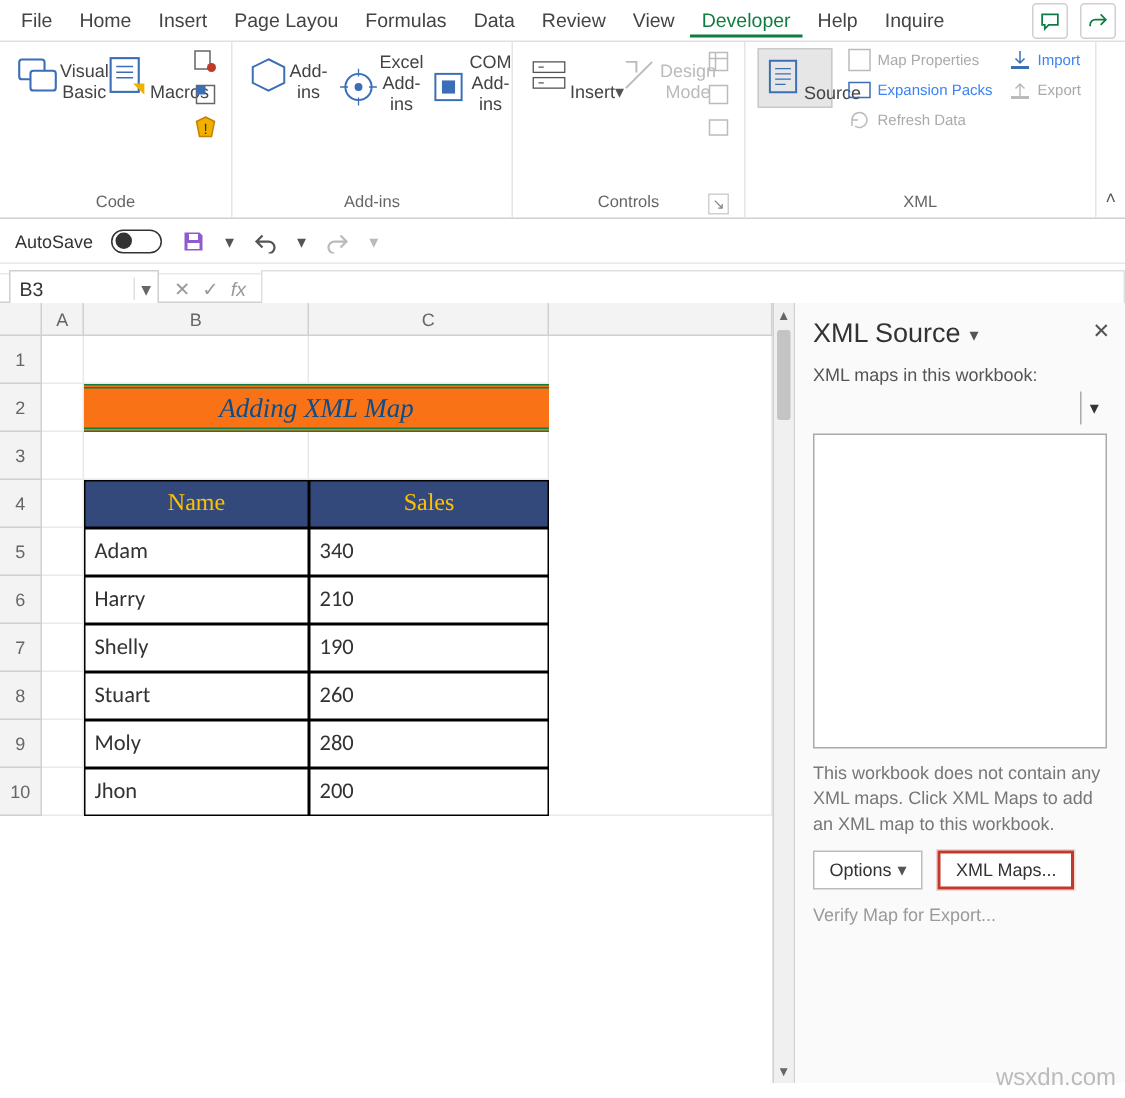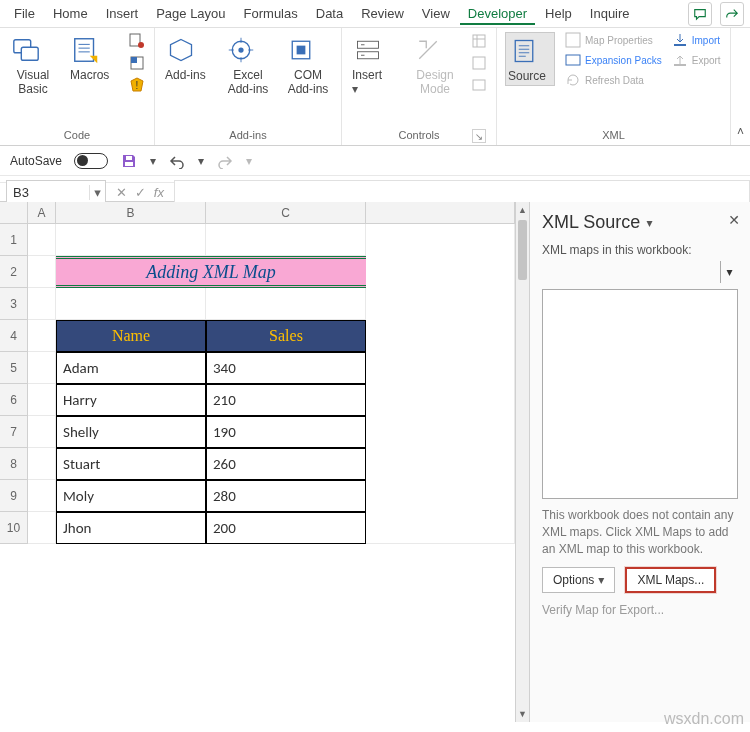--- a/index.html
+++ b/index.html
@@ -71,22 +71,22 @@
   .launcher {
     position: absolute;
     right: 2px; bottom: 2px;
     width: 14px; height: 14px;
     font-size: 10px; color: #888;
     border: 1px solid #d0d0d0;
     display: flex; align-items: center; justify-content: center;
   }
   .big-btn {
     display: flex;
-    flex-direction: column;
-    align-items: flex-start;
+    flex-direction: row;
+    align-items: flex-end;
     width: 50px;
     cursor: pointer;
     padding: 2px;
     text-align: center;
     font-size: 12px;
     color: #444;
   }
   .big-btn.on {
     background: #e6e6e6;
     border: 1px solid #c9c9c9;
@@ -191,21 +191,21 @@
   .rowhead {
     background: #f3f3f3; border-right: 1px solid #d0d0d0; border-bottom: 1px solid #d0d0d0;
     display: flex; align-items: center; justify-content: center; color: #666; font-size: 12px;
   }
   .cell {
     border-right: 1px solid #e9e9e9; border-bottom: 1px solid #e9e9e9;
     display: flex; align-items: center; padding: 0 6px; font-size: 15px;
   }
   .title-cell {
     grid-column: 3 / 5; grid-row: 3;
-    background: #f9a8d4;
+    background: #f97316;
     border-top: 3px double #107c41;
     border-bottom: 3px double #107c41;
     display: flex; align-items: center; justify-content: center;
     font-family: "Comic Sans MS", cursive;
     font-size: 18px; color: #0a4d8c; font-style: italic;
   }
   .hdr-cell {
     background: #34497b; color: #ffc000;
     font-family: "Comic Sans MS", cursive;
     font-size: 16px; justify-content: center;

